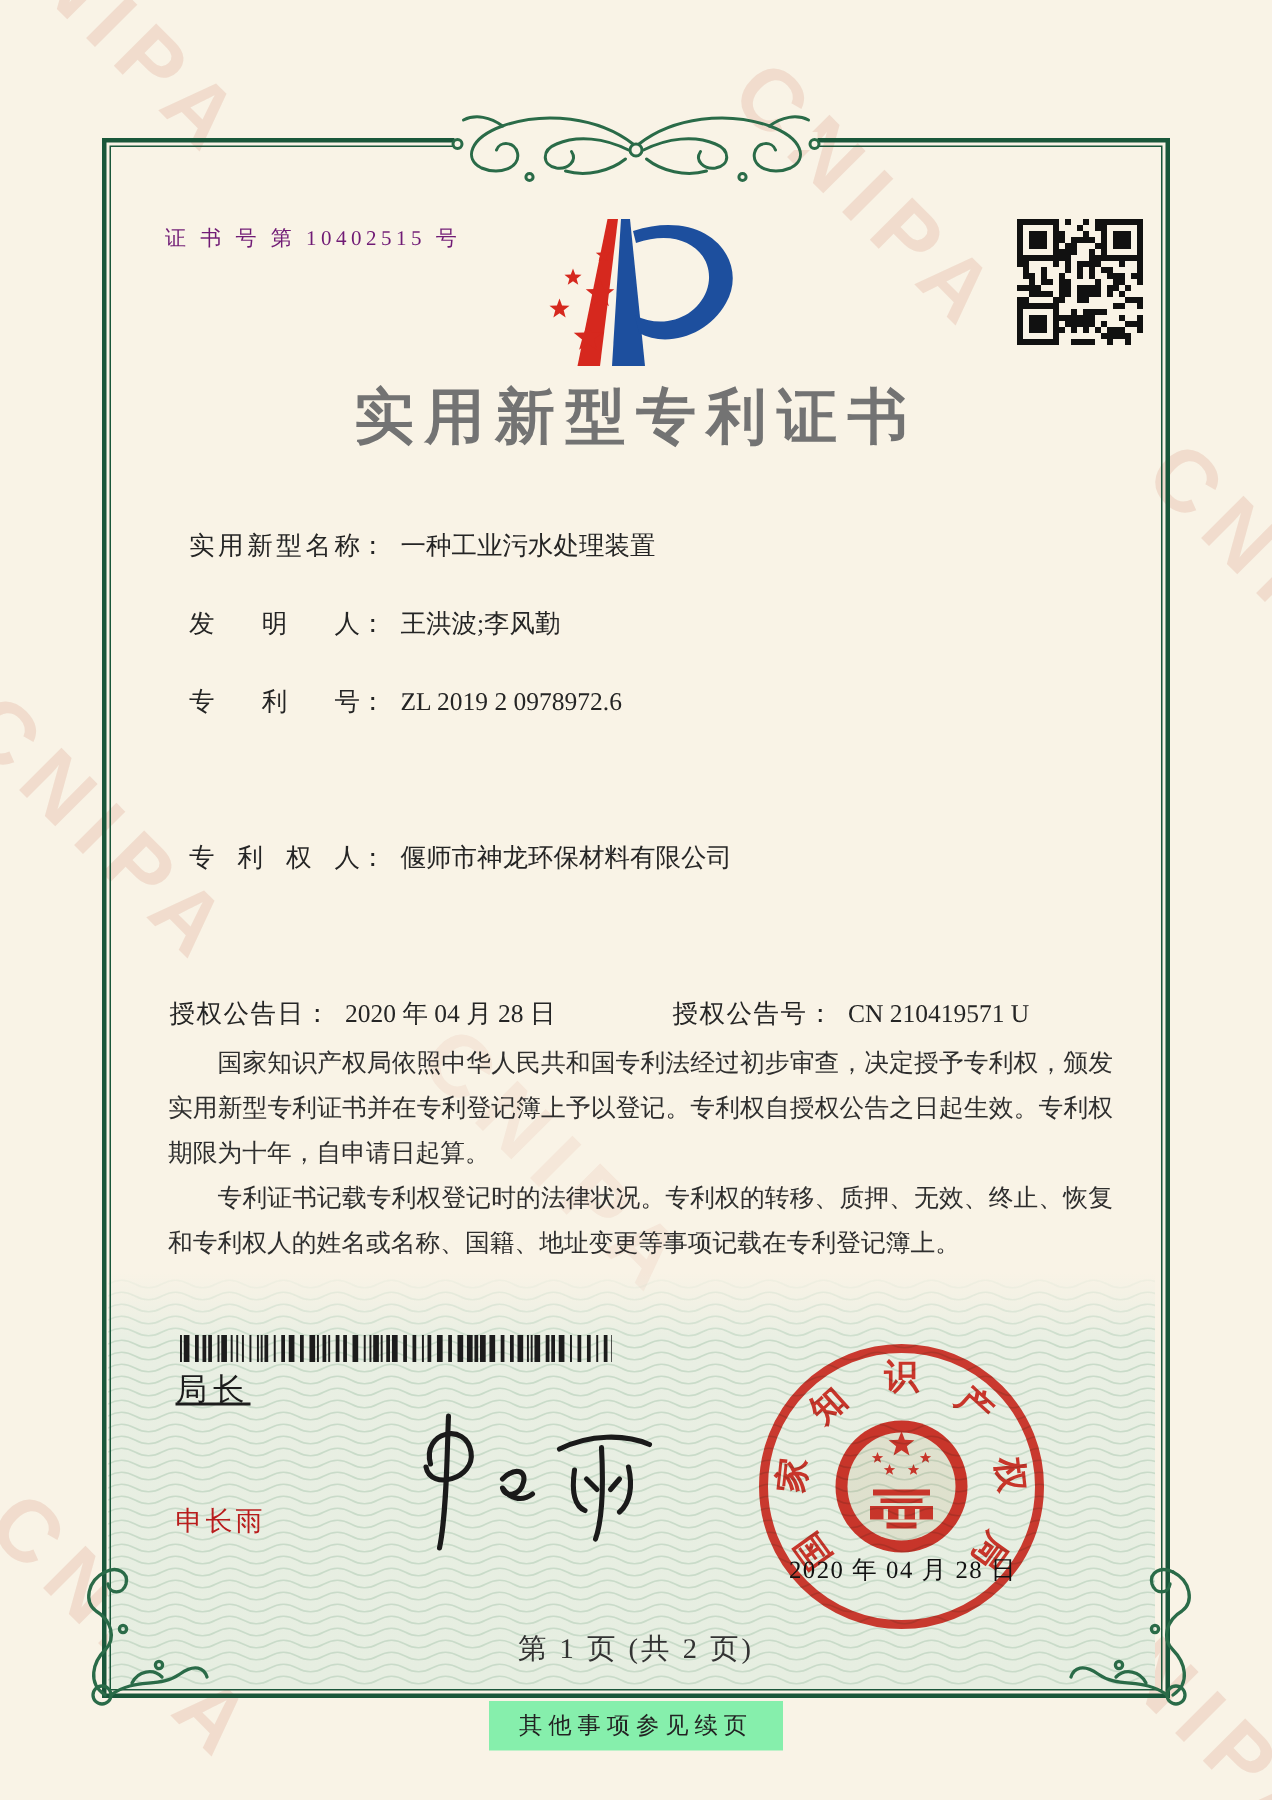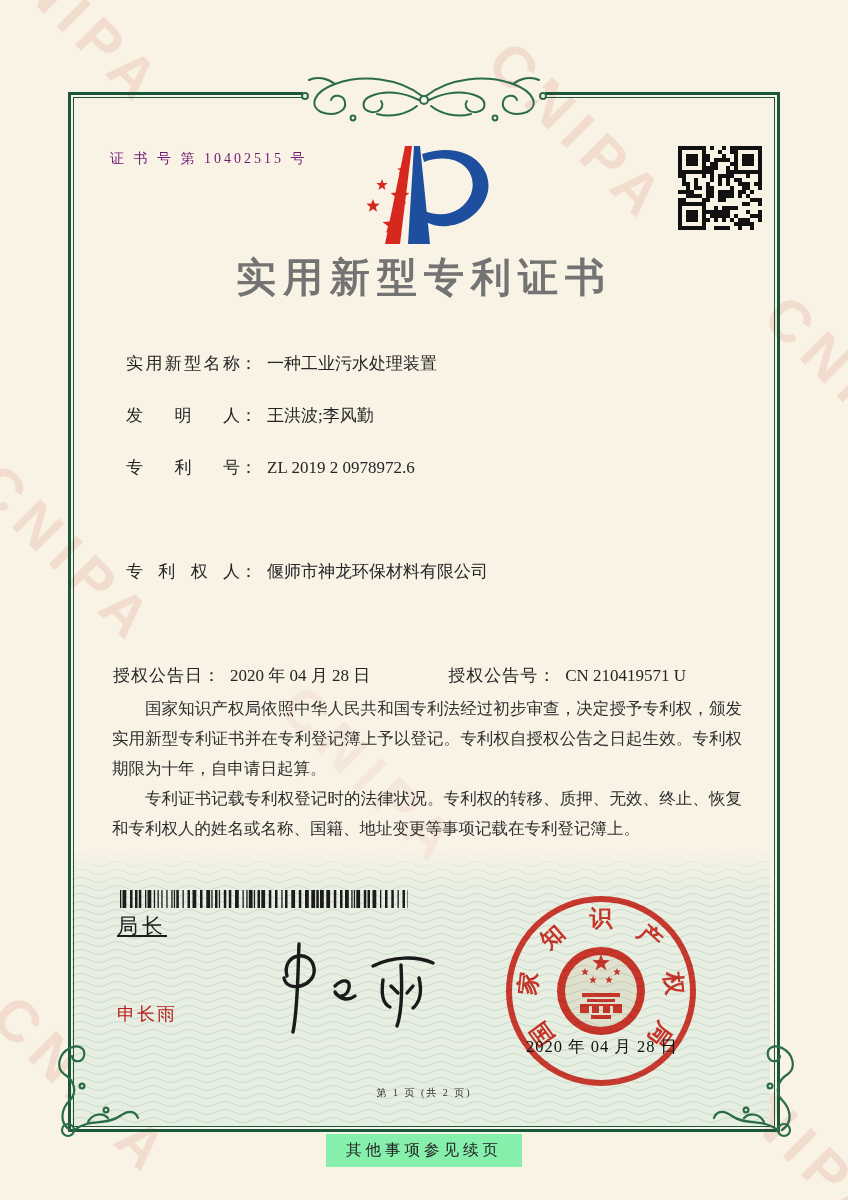--- a/index.html
+++ b/index.html
@@ -46,21 +46,21 @@
   
   .sig-title{position:absolute;z-index:3;left:117px;top:912px;font-size:21px;letter-spacing:4px;color:#1c1c1c;text-decoration:underline;}
   .sig-name{position:absolute;z-index:3;left:117px;top:1002px;font-size:18px;letter-spacing:2px;color:#b91c1c;}
   .sig-script{position:absolute;z-index:4;left:235px;top:936px;}
   
   .seal{position:absolute;z-index:4;left:503px;top:893px;mix-blend-mode:multiply;}
   .seal-date{position:absolute;z-index:5;left:498px;top:1036px;width:208px;text-align:center;
              font-size:16.5px;letter-spacing:1px;color:#111;white-space:nowrap;}
   
   .pageno{position:absolute;z-index:3;left:0;right:0;top:1086px;text-align:center;
-          font-size:10px;letter-spacing:2px;color:#333;}
+          font-size:19px;letter-spacing:2px;color:#333;}
   .note-wrap{position:absolute;z-index:3;left:0;right:0;top:1134px;text-align:center;}
   .note{display:inline-block;background:#86efac;padding:6px 20px;font-size:15.5px;
         letter-spacing:4px;color:#222;}
   
   .orn-top{position:absolute;z-index:4;left:299px;top:70px;}
   .orn-bl{position:absolute;z-index:4;left:48px;top:1038px;}
   .orn-br{position:absolute;z-index:4;left:712px;top:1038px;transform:scaleX(-1);}
 </style>
 </head>
 <body>

